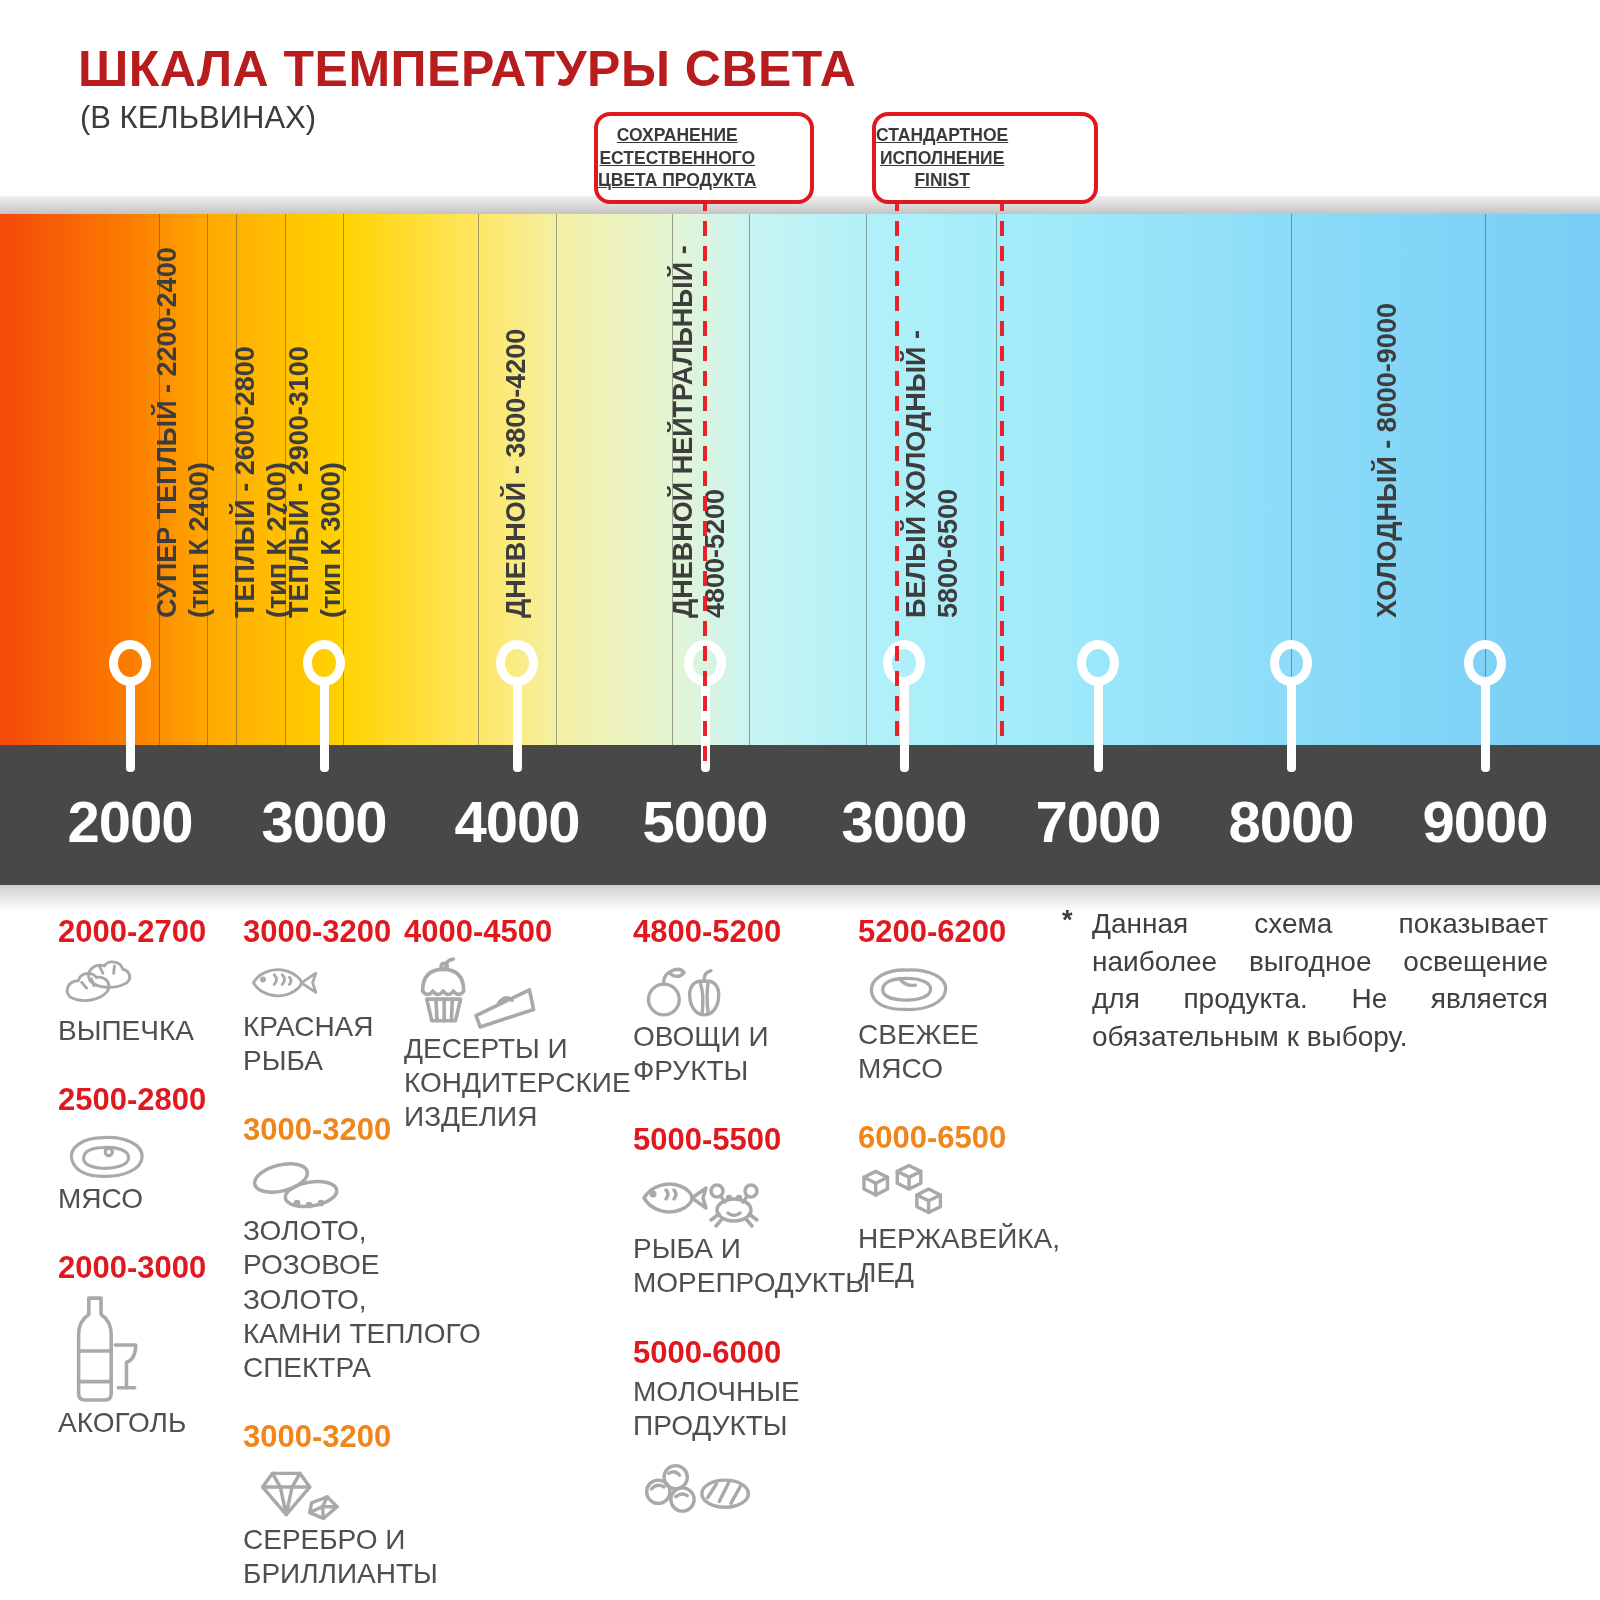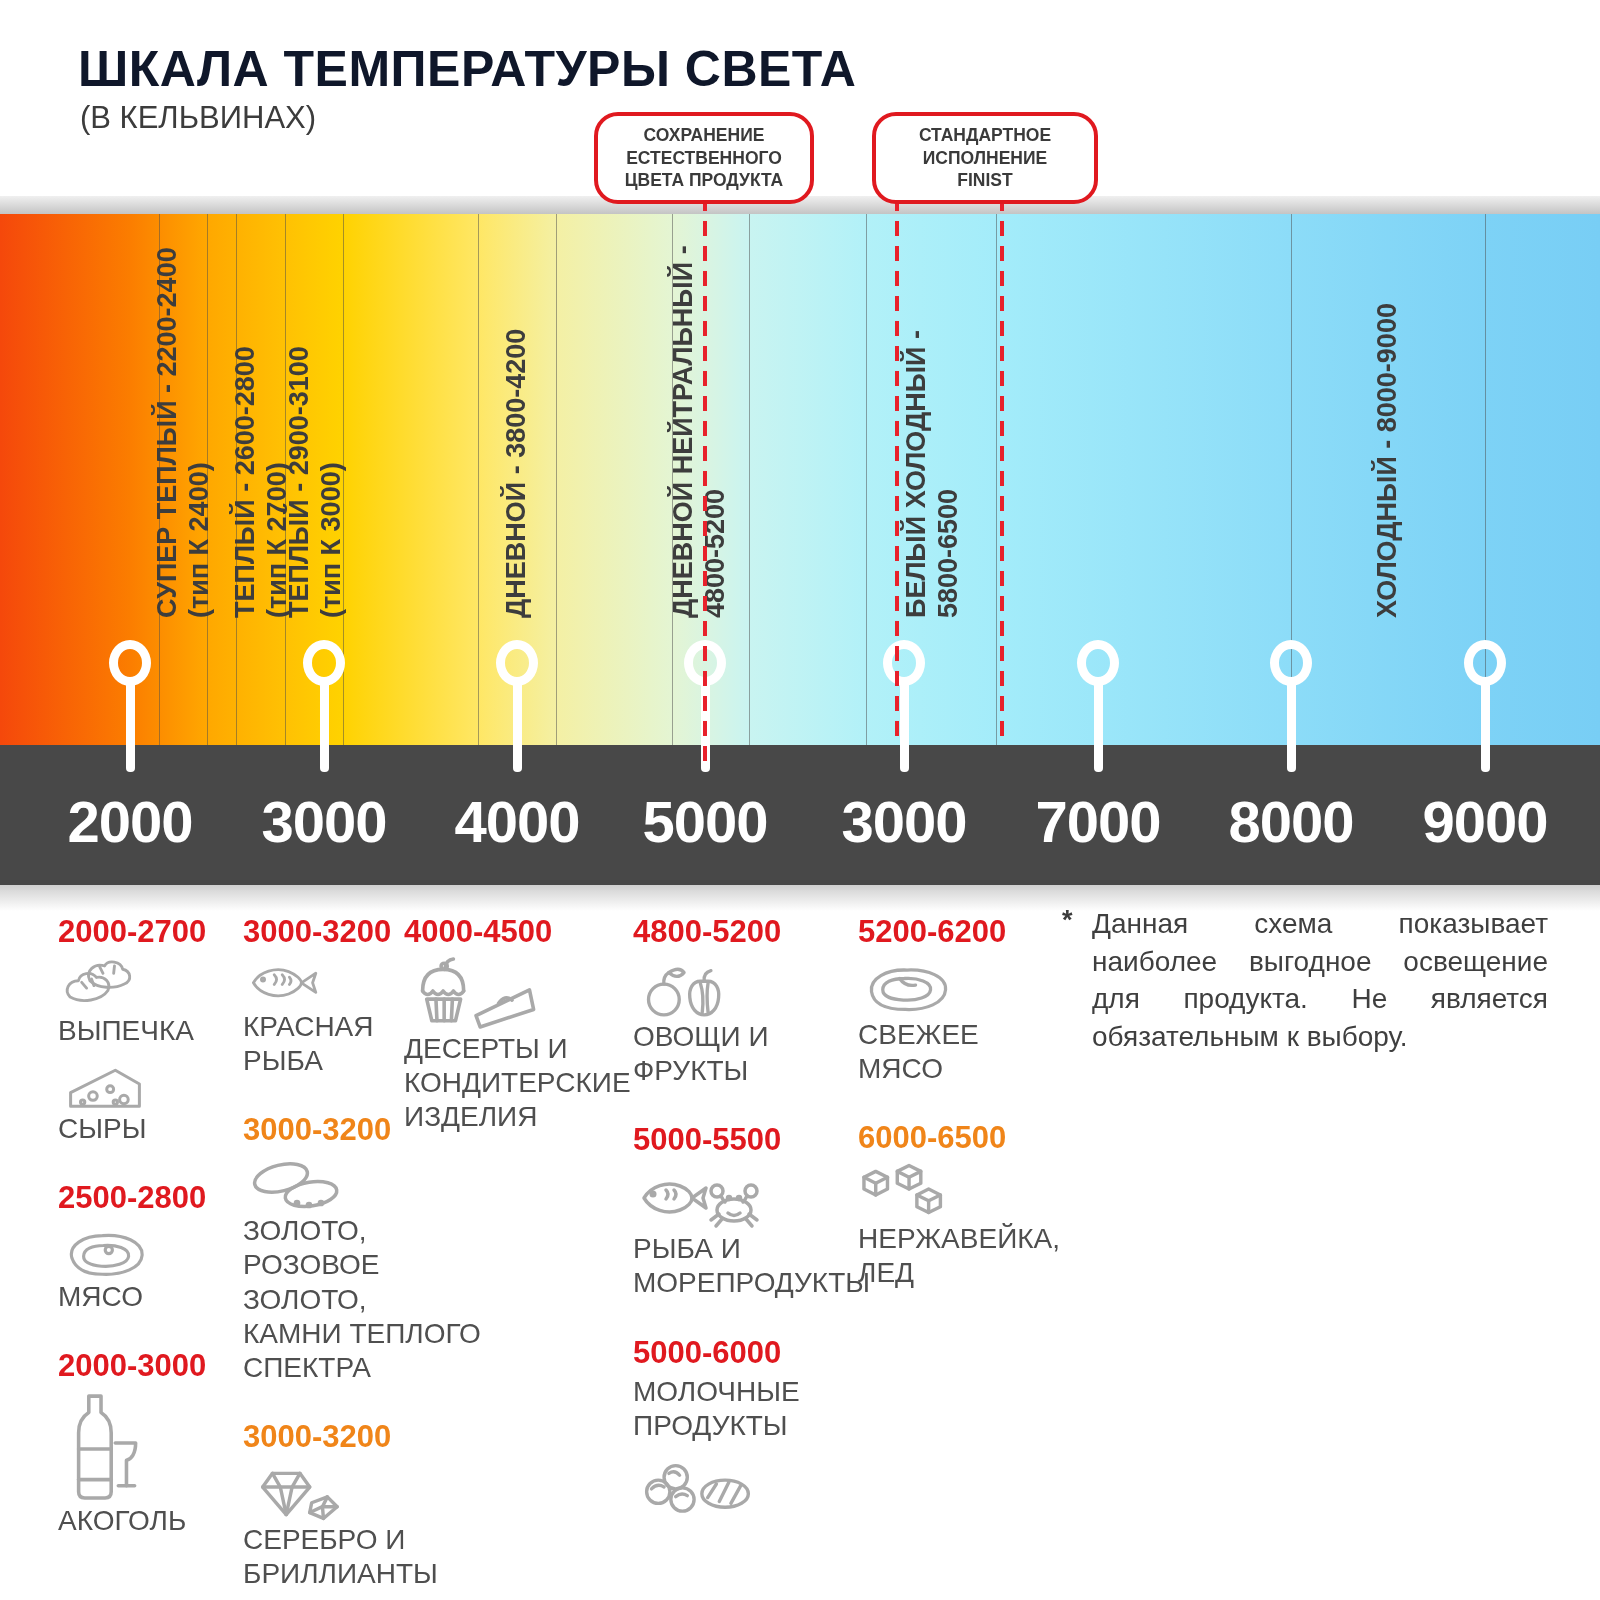--- a/index.html
+++ b/index.html
@@ -1,28 +1,28 @@
 <!DOCTYPE html>
 <html><head>
 <meta charset="utf-8">
 <style>
   html,body{margin:0;padding:0;background:#fff;}
   body{width:1600px;height:1600px;position:relative;overflow:hidden;
        font-family:"Liberation Sans",sans-serif;-webkit-font-smoothing:antialiased;}
 
   
   .title{position:absolute;left:78px;top:40px;font-size:50px;font-weight:bold;
-         color:#0f172a;letter-spacing:.5px;}
+         color:#b91c1c;letter-spacing:.5px;}
   .subtitle{position:absolute;left:80px;top:100px;font-size:31px;color:#3c3c3c;}
 
   
   .callout{position:absolute;top:112px;height:84px;background:#fff;
-           border:4px solid #e0191f;border-radius:24px;z-index:7;
-           display:flex;align-items:center;justify-content:center;text-align:center;
-           font-size:17.5px;font-weight:bold;color:#3a3a3a;line-height:1.3;}
+           border:4px solid #e0191f;border-radius:16px;z-index:7;
+           display:flex;align-items:center;text-align:center;
+           font-size:17.5px;font-weight:bold;color:#3a3a3a;line-height:1.3;text-decoration:underline;}
   .callout.c1{left:594px;width:212px;}
   .callout.c2{left:872px;width:218px;}
 
   
   .topband{position:absolute;left:0;top:196px;width:1600px;height:18px;z-index:1;
            background:linear-gradient(#f0f0f0,#c4c4c4);}
 
   
   .spectrum{position:absolute;left:0;top:214px;width:1600px;height:531px;z-index:1;
     background:linear-gradient(to right,
@@ -195,33 +195,20 @@
       <svg width="82" height="56" viewBox="0 0 100 68">
           <path d="M34,30 C28,18 40,8 52,12 C56,4 72,6 74,16 C84,18 86,30 76,34 C64,40 44,40 34,30 Z"></path>
           <path d="M46,13 l4,8"></path>
           <path d="M64,12 l-1,9"></path>
           <path d="M10,50 C2,42 8,30 20,30 C22,20 36,18 42,26 C52,24 60,32 56,42 C48,54 24,58 10,50 Z"></path>
           <path d="M24,32 l6,7"></path>
           <path d="M36,28 l3,8"></path>
         </svg>
     </span>
     <div class="cat">ВЫПЕЧКА</div>
-  </div>
-  <div class="item">
-    <span class="icon">
-      <svg width="86" height="52" viewBox="0 0 100 60">
-          <path d="M10,56 L10,40 L62,14 L90,30 L90,56 Z"></path>
-          <circle cx="36" cy="44" r="5"></circle>
-          <circle cx="56" cy="36" r="4"></circle>
-          <circle cx="72" cy="48" r="5"></circle>
-          <circle cx="24" cy="51" r="2.5"></circle>
-          <circle cx="62" cy="51" r="2.5"></circle>
-        </svg>
-    </span>
-    <div class="cat">СЫРЫ</div>
   </div>
 
   <div class="range">2500-2800</div>
   <div class="item">
     <span class="icon">
       <svg width="90" height="56" viewBox="0 0 100 62">
           <path d="M11,40 C7,26 24,15 45,15 C68,13 90,22 89,37 C88,51 67,59 45,58 C25,58 15,52 11,40 Z"></path>
           <path d="M24,38 C24,30 34,26 46,26 C60,25 75,29 74,38 C73,46 58,50 44,49 C32,48 24,45 24,38 Z"></path>
           <circle cx="52" cy="31" r="4"></circle>
         </svg>

